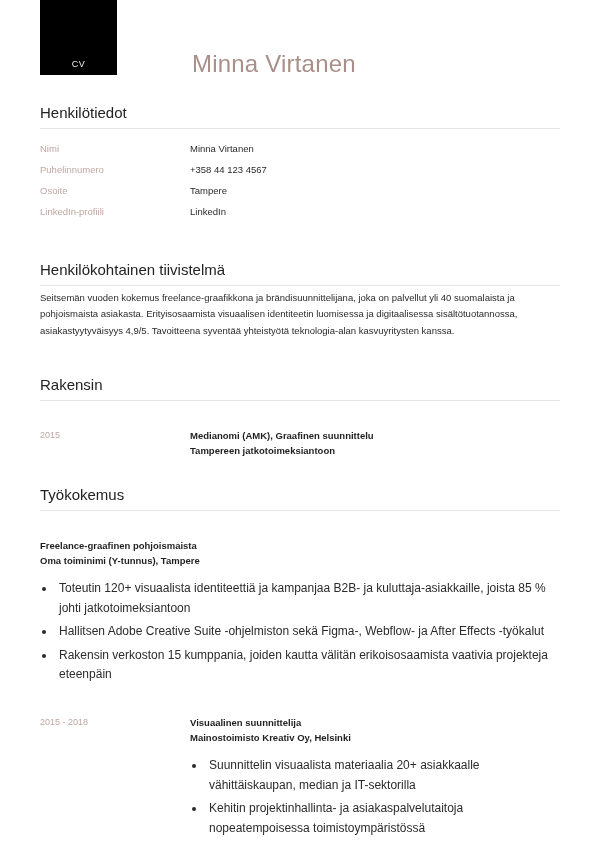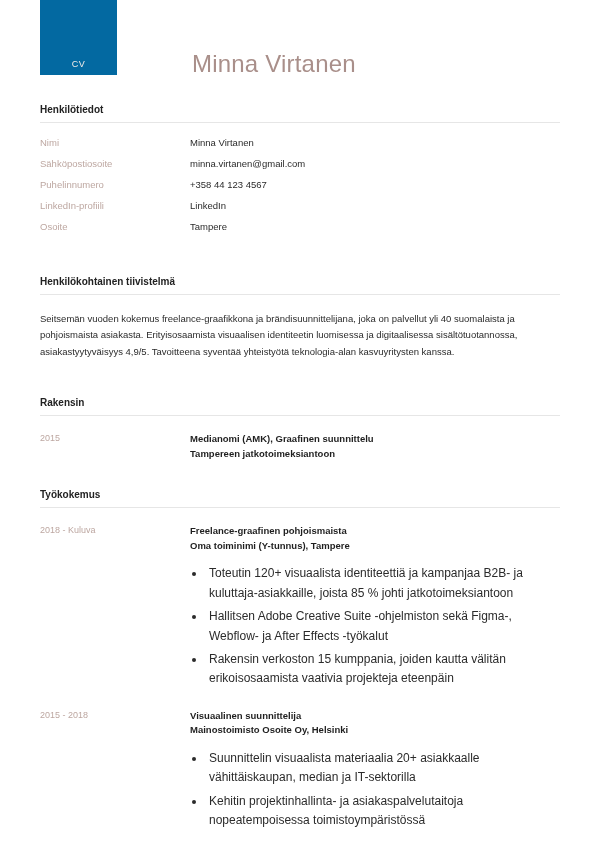--- a/index.html
+++ b/index.html
@@ -27,21 +27,21 @@
   .header {
     position: relative;
     height: 104px;
   }
   .photo-placeholder {
     position: absolute;
     left: 40px;
     top: 0;
     width: 77px;
     height: 75px;
-    background: #0369a1;
+    background: #000000;
     display: flex;
     align-items: flex-end;
     justify-content: center;
     padding-bottom: 6px;
     box-sizing: border-box;
   }
   .photo-placeholder .cv-label {
     font-size: 9px;
     color: #f3ece9;
     letter-spacing: 0.5px;
@@ -55,22 +55,22 @@
     color: #a98f8a;
     letter-spacing: 0.2px;
     white-space: nowrap;
   }
 
   
   .section {
     margin: 0 40px;
   }
   .section-title {
-    font-size: 10px;
-    font-weight: 700;
+    font-size: 15px;
+    font-weight: 400;
     color: #222222;
     margin: 0;
     padding-bottom: 7px;
   }
   .divider {
     height: 1px;
     background: #e6e6e6;
     width: 100%;
   }
 
@@ -89,31 +89,31 @@
     font-size: 9.5px;
     color: #bda7a1;
   }
   .detail-value {
     font-size: 9.5px;
     color: #2b2b2b;
   }
 
   
   .summary-text {
-    margin-top: 16px;
+    margin-top: 4px;
     font-size: 9.5px;
     line-height: 1.72;
     color: #2b2b2b;
     text-align: left;
   }
 
   
   .entry {
     display: flex;
-    margin-top: 16px;
+    margin-top: 28px;
   }
   .entry-date {
     width: 150px;
     flex: 0 0 150px;
     font-size: 9px;
     color: #bda7a1;
     padding-top: 1px;
   }
   .entry-body {
     flex: 1;
@@ -161,38 +161,34 @@
     <h2 class="section-title">Henkilötiedot</h2>
     <div class="divider"></div>
 
     <div class="personal-details">
 
       <div class="detail-row">
         <div class="detail-label">Nimi</div>
         <div class="detail-value">Minna Virtanen</div>
       </div>
 
-      <div class="detail-row">
-        <div class="detail-label">Sähköpostiosoite</div>
-        <div class="detail-value">minna.virtanen@gmail.com</div>
-      </div>
 
       <div class="detail-row">
         <div class="detail-label">Puhelinnumero</div>
         <div class="detail-value">+358 44 123 4567</div>
       </div>
 
       <div class="detail-row">
+        <div class="detail-label">Osoite</div>
+        <div class="detail-value">Tampere</div>
+      </div>
+
+      <div class="detail-row">
         <div class="detail-label">LinkedIn-profiili</div>
         <div class="detail-value">LinkedIn</div>
-      </div>
-
-      <div class="detail-row">
-        <div class="detail-label">Osoite</div>
-        <div class="detail-value">Tampere</div>
       </div>
 
     </div>
   </div>
 
   <div class="spacer-lg"></div>
 
   <div class="section">
     <h2 class="section-title">Henkilökohtainen tiivistelmä</h2>
     <div class="divider"></div>
@@ -214,37 +210,36 @@
     </div>
   </div>
 
   <div class="spacer-md"></div>
 
   <div class="section">
     <h2 class="section-title">Työkokemus</h2>
     <div class="divider"></div>
 
     <div class="entry">
-      <div class="entry-date">2018 - Kuluva</div>
       <div class="entry-body">
         <div class="entry-title">Freelance-graafinen pohjoismaista</div>
         <div class="entry-org">Oma toiminimi (Y-tunnus), Tampere</div>
         <ul class="entry-bullets">
           <li>Toteutin 120+ visuaalista identiteettiä ja kampanjaa B2B- ja kuluttaja-asiakkaille, joista 85 % johti jatkotoimeksiantoon</li>
           <li>Hallitsen Adobe Creative Suite -ohjelmiston sekä Figma-, Webflow- ja After Effects -työkalut</li>
           <li>Rakensin verkoston 15 kumppania, joiden kautta välitän erikoisosaamista vaativia projekteja eteenpäin</li>
         </ul>
       </div>
     </div>
 
     <div class="entry">
       <div class="entry-date">2015 - 2018</div>
       <div class="entry-body">
         <div class="entry-title">Visuaalinen suunnittelija</div>
-        <div class="entry-org">Mainostoimisto Osoite Oy, Helsinki</div>
+        <div class="entry-org">Mainostoimisto Kreativ Oy, Helsinki</div>
         <ul class="entry-bullets">
           <li>Suunnittelin visuaalista materiaalia 20+ asiakkaalle vähittäiskaupan, median ja IT-sektorilla</li>
           <li>Kehitin projektinhallinta- ja asiakaspalvelutaitoja nopeatempoisessa toimistoympäristössä</li>
         </ul>
       </div>
     </div>
 
   </div>
 
 </div>

